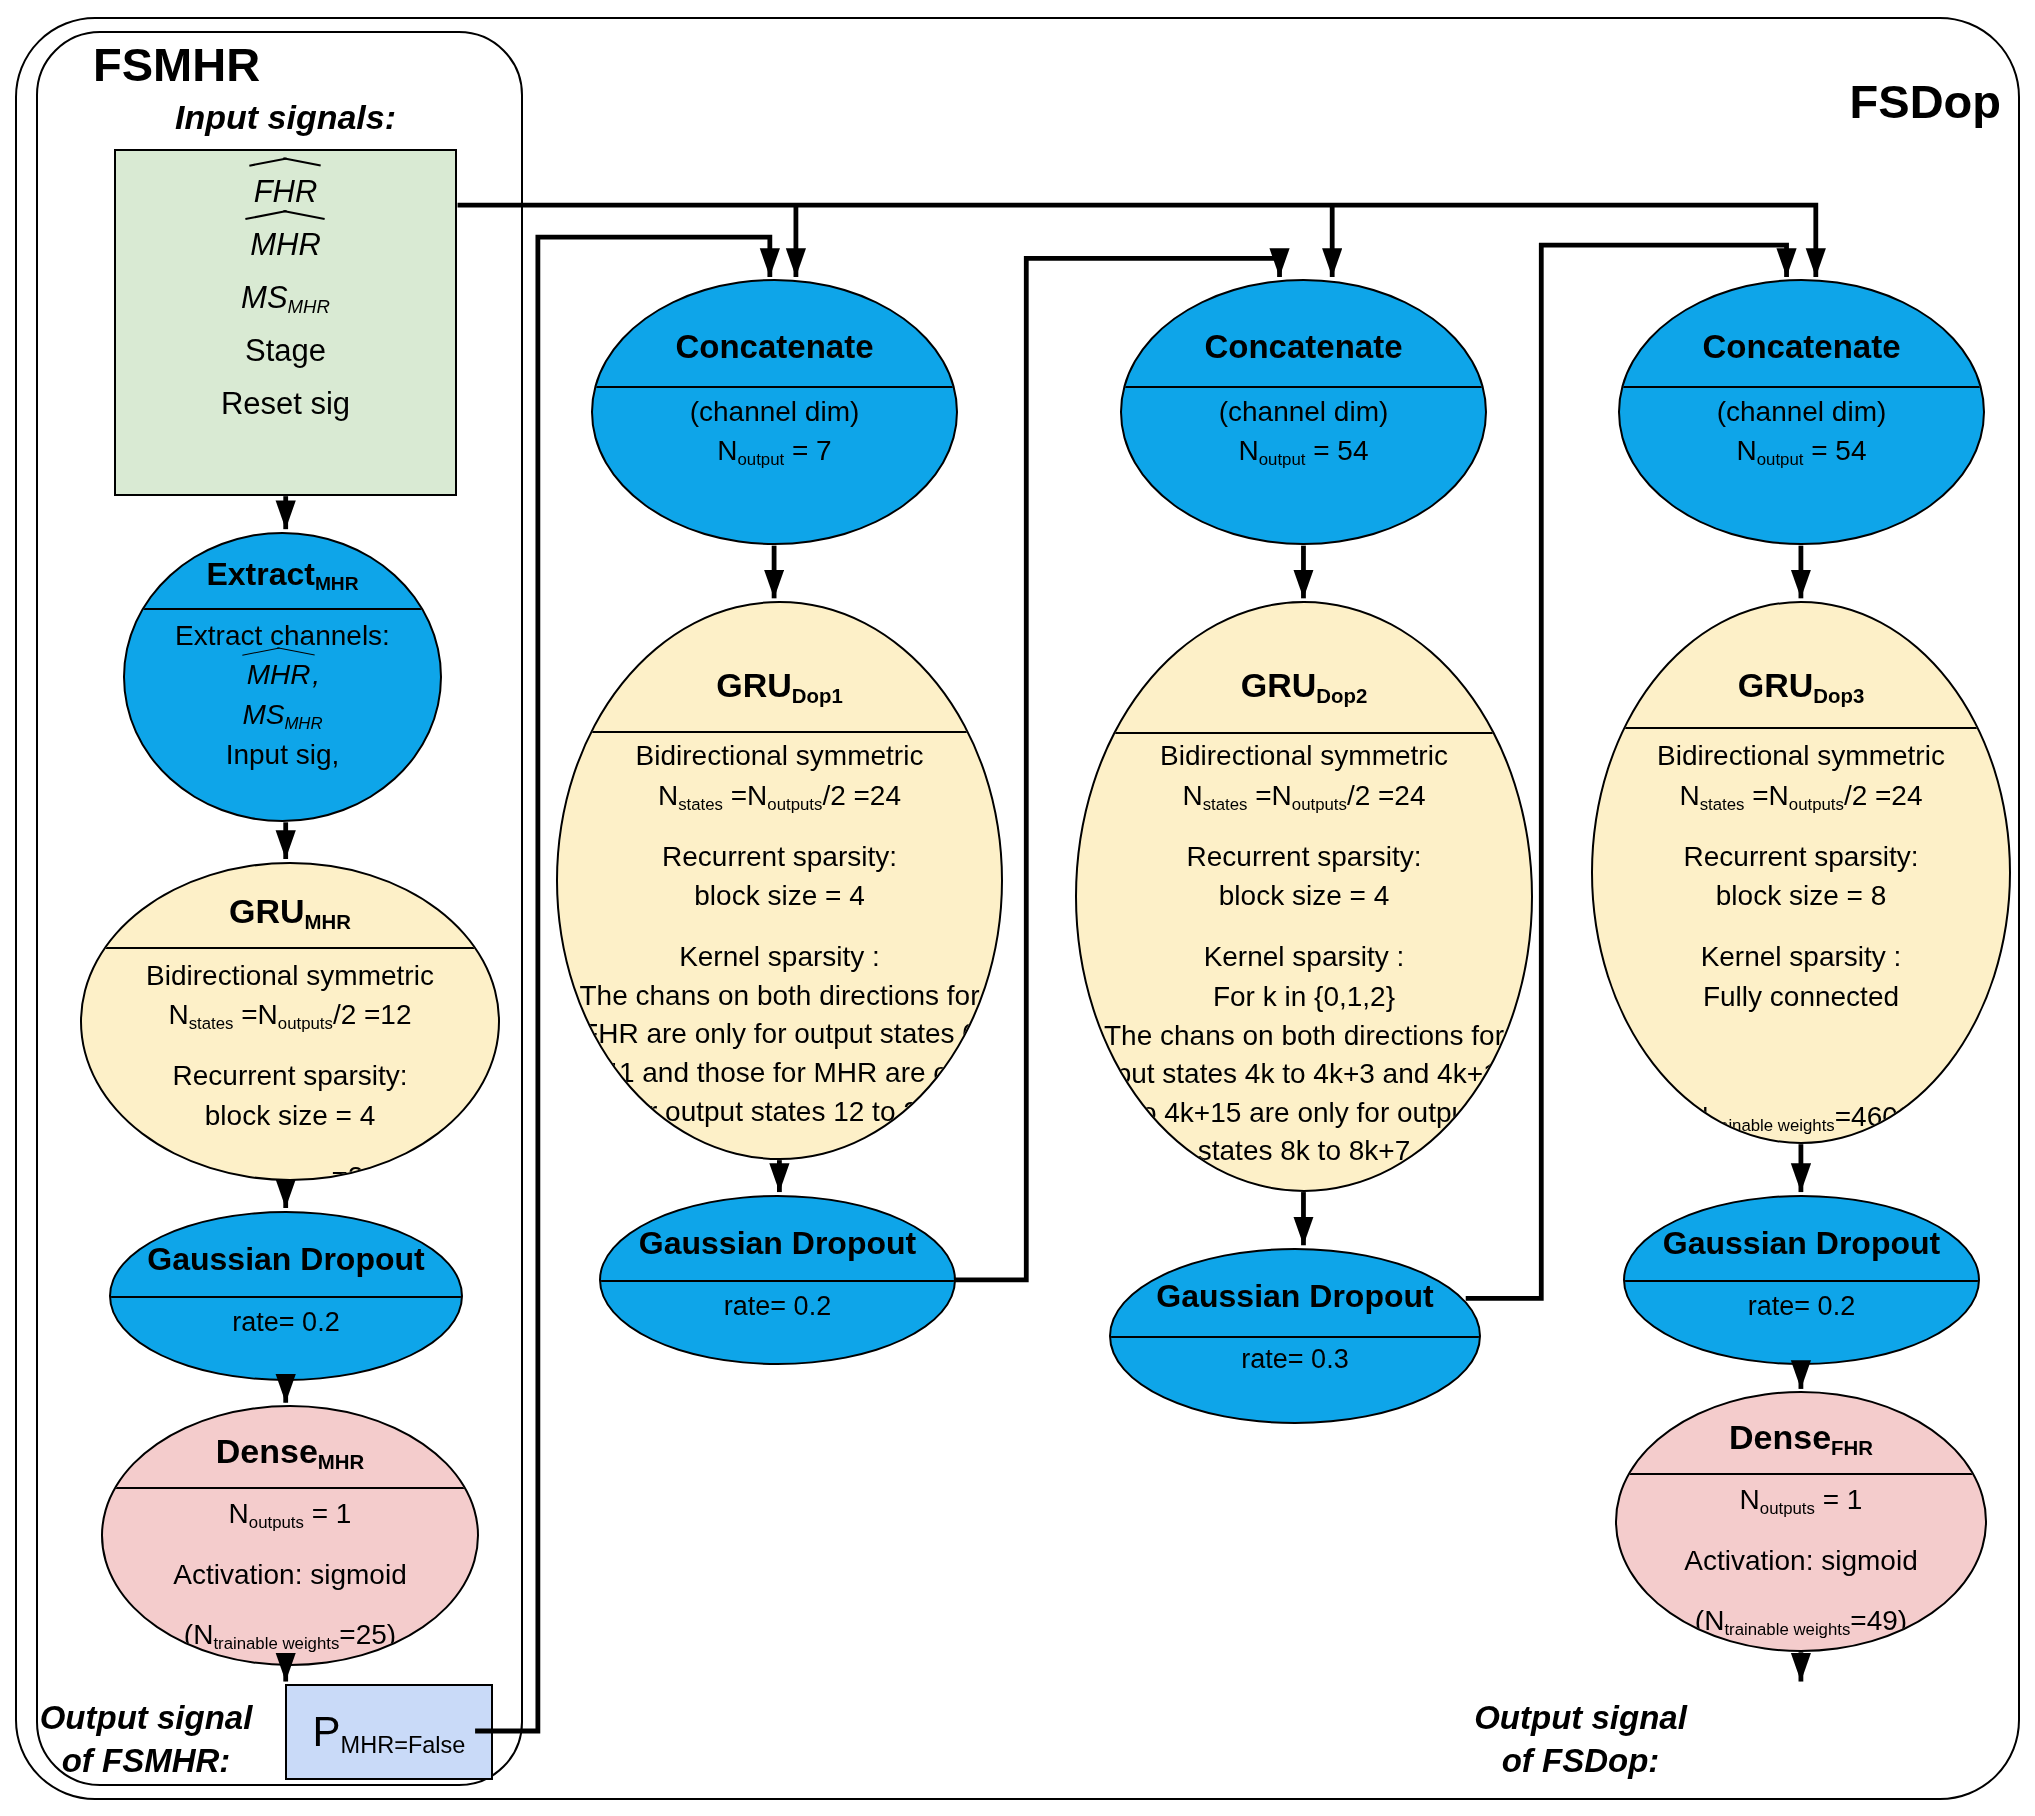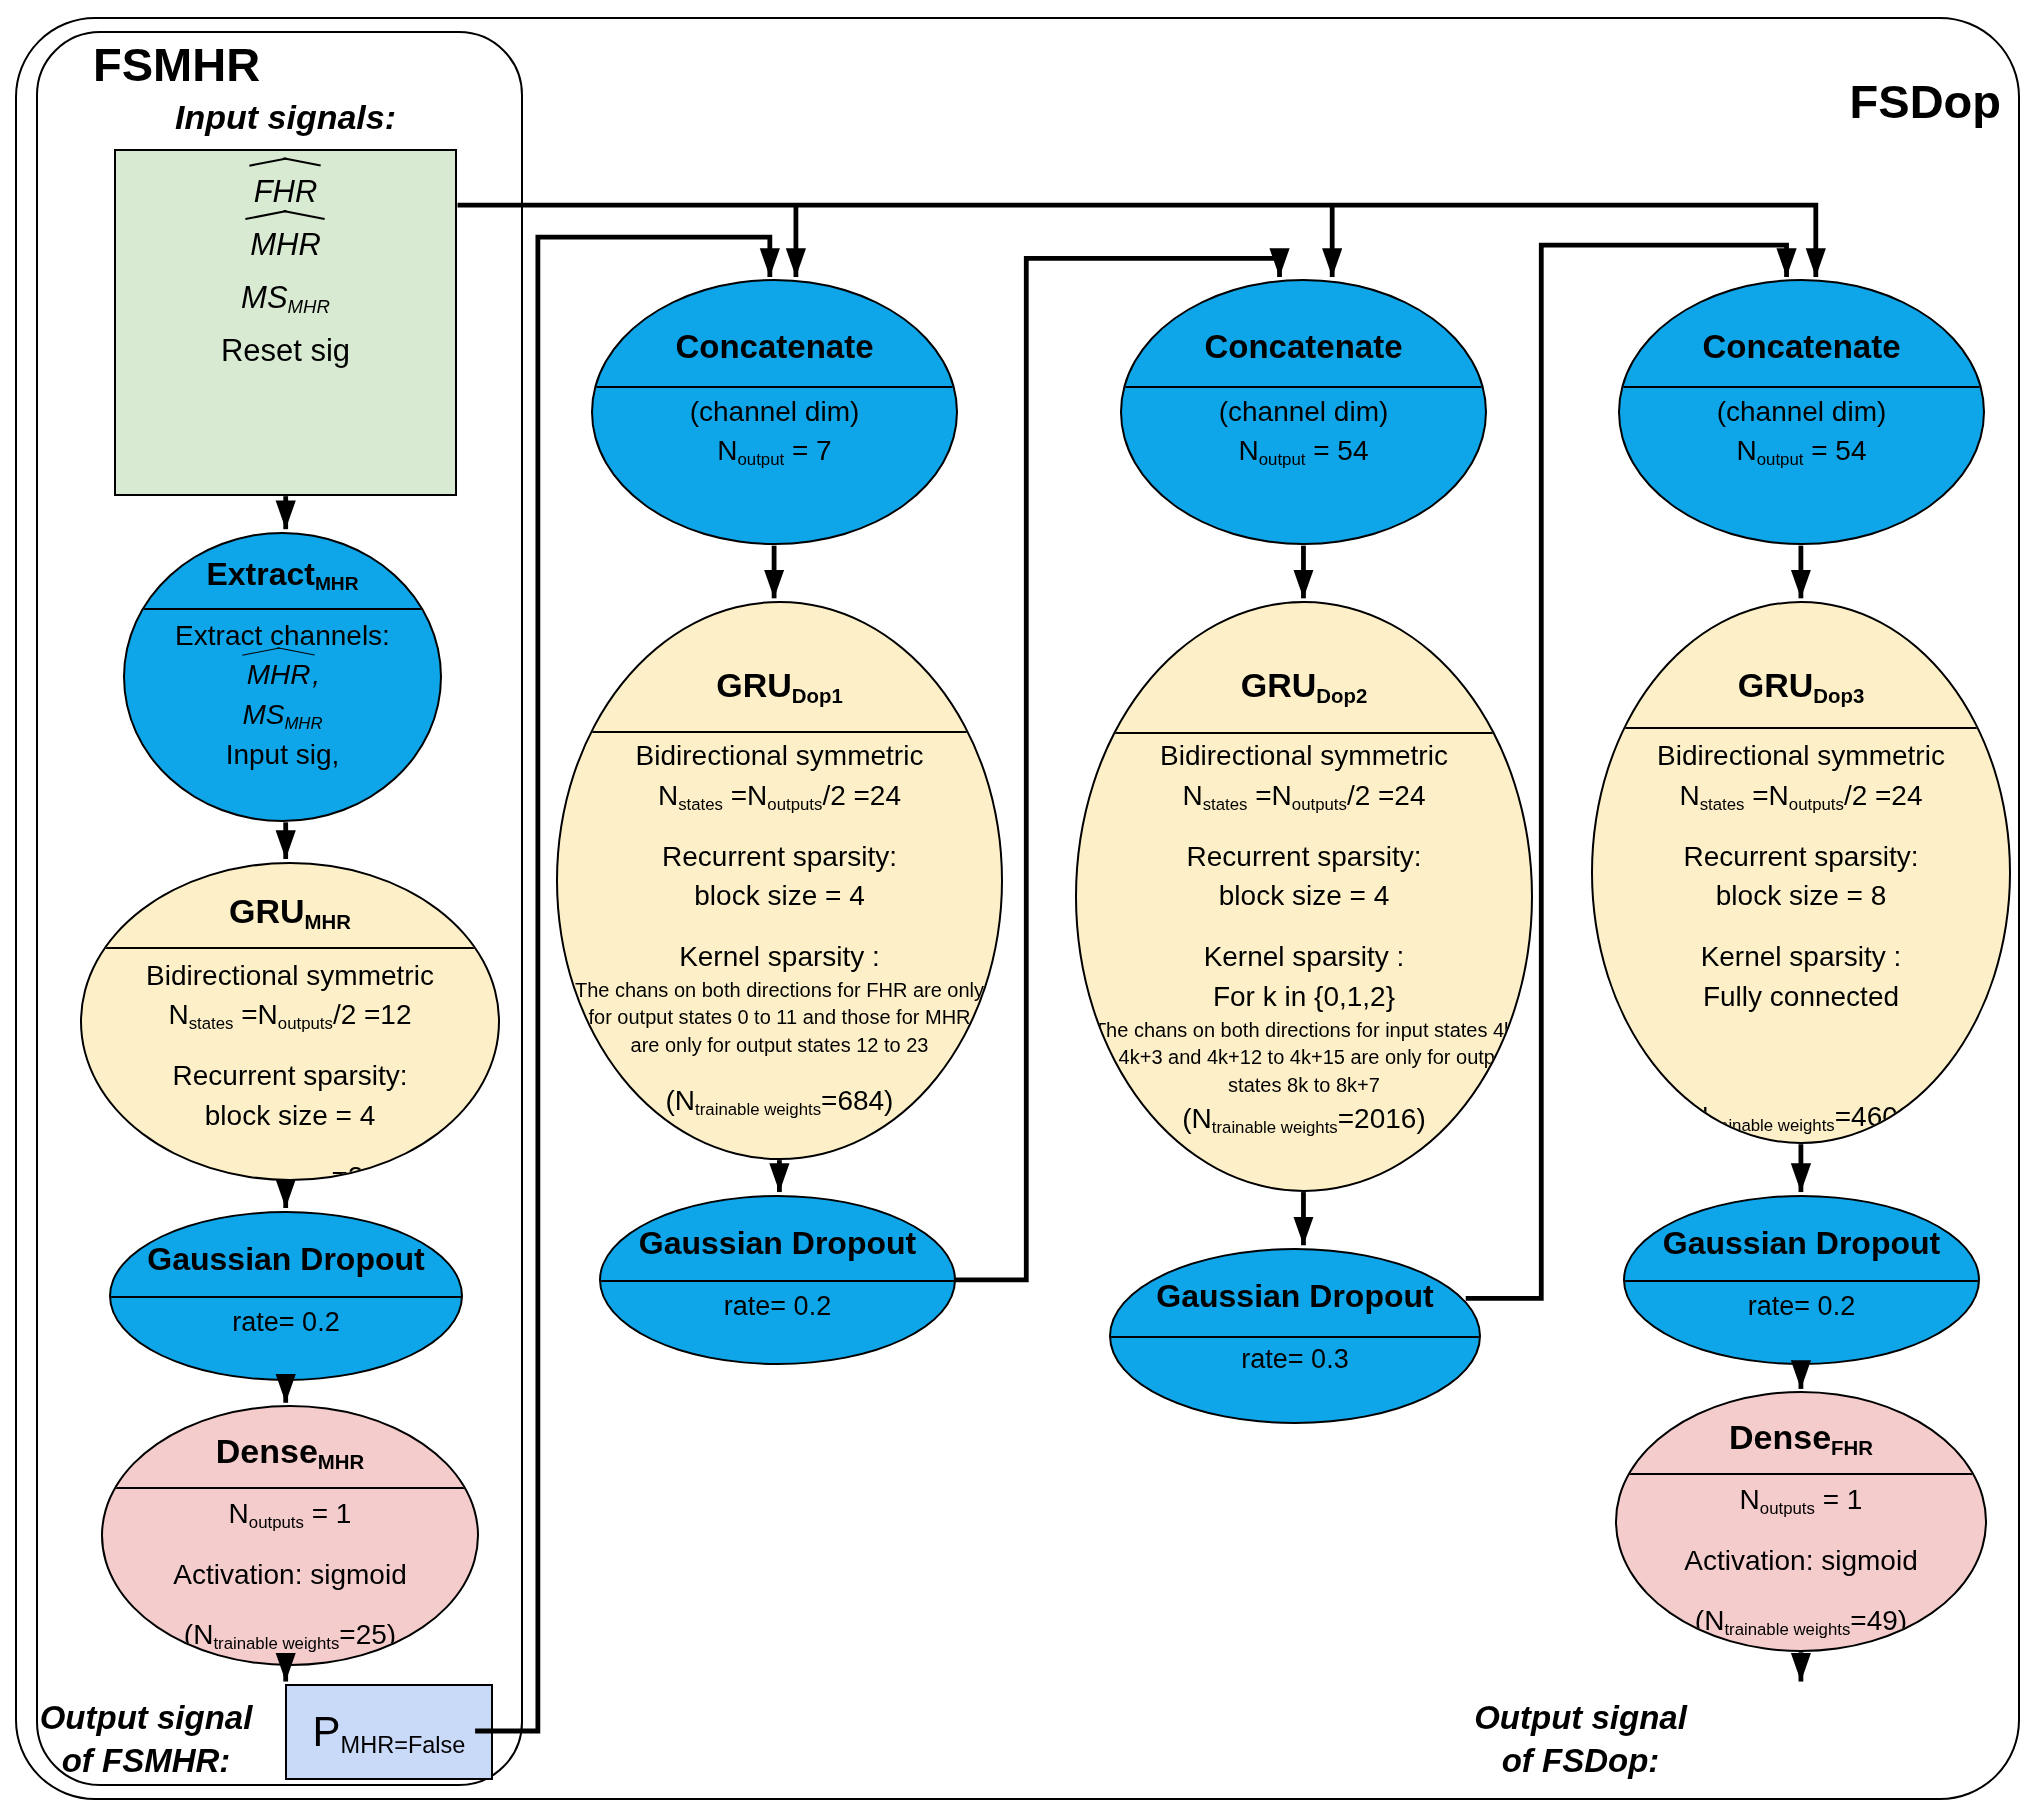--- a/index.html
+++ b/index.html
@@ -28,21 +28,21 @@
   
   .ell{position:absolute;border:2.7px solid #000;border-radius:50%;background:#0ea5e9;
        overflow:hidden;text-align:center;box-sizing:border-box;}
   .ell.yellow{background:var(--gru_yellow,#fdf0c8);}
   .ell.pink{background:var(--dense_pink,#f4cccc);}
   .ell-inner{position:relative;height:100%;display:flex;flex-direction:column;
              align-items:center;}
   .sep{position:absolute;left:-5%;width:110%;border-top:2.1px solid #000;}
   .t1{font-weight:bold;font-size:34px;}
   .b{font-size:28px;line-height:1.42;}
-  .k{font-size:20px;line-height:1.38;padding:0 16px;}
+  .k{font-size:28px;line-height:1.38;padding:0 16px;}
   .rate{font-size:27px;}
   .gt{margin-top:21px;}
   .gtl{margin-top:80px;}
 
   
   .extract  .ell-inner{padding-top:22.3px;}  .extract  .t1{margin-bottom:22.3px;font-size:32px;}
   .grumhr   .ell-inner{padding-top:28px;}  .grumhr   .t1{margin-bottom:24.5px;}
   .concat   .ell-inner{padding-top:47px;}  .concat   .t1{margin-bottom:25.5px;font-size:33px;}
   .gruegg   .ell-inner{padding-top:63px;} .gruegg   .t1{margin-bottom:31px;}
   .gdrop    .ell-inner{padding-top:28px;}  .gdrop    .t1{margin-bottom:29px;font-size:32px;}
@@ -76,20 +76,21 @@
   <div class="fsmhr-box"></div>
 
   <div class="lbl fsmhr-lbl">FSMHR</div>
   <div class="lbl fsdop-lbl">FSDop</div>
   <div class="input-lbl lbl">Input signals:</div>
 
   <div class="input-box">
     <div class="sig math"><span class="hat">FHR</span></div>
     <div class="sig math"><span class="hat">MHR</span></div>
     <div class="sig math">MS<sub>MHR</sub></div>
+    <div class="sig">Stage</div>
     <div class="sig">Reset sig</div>
   </div>
 
   <div class="ell extract" style="left:123px;top:532px;width:319px;height:290px;">
     <div class="sep" style="top:26%"></div>
     <div class="ell-inner">
       <div class="t1">Extract<sub>MHR</sub></div>
       <div class="b">Extract channels:</div>
       <div class="b math"><span class="hat">MHR</span>,</div>
       <div class="b math">MS<sub>MHR</sub></div>

